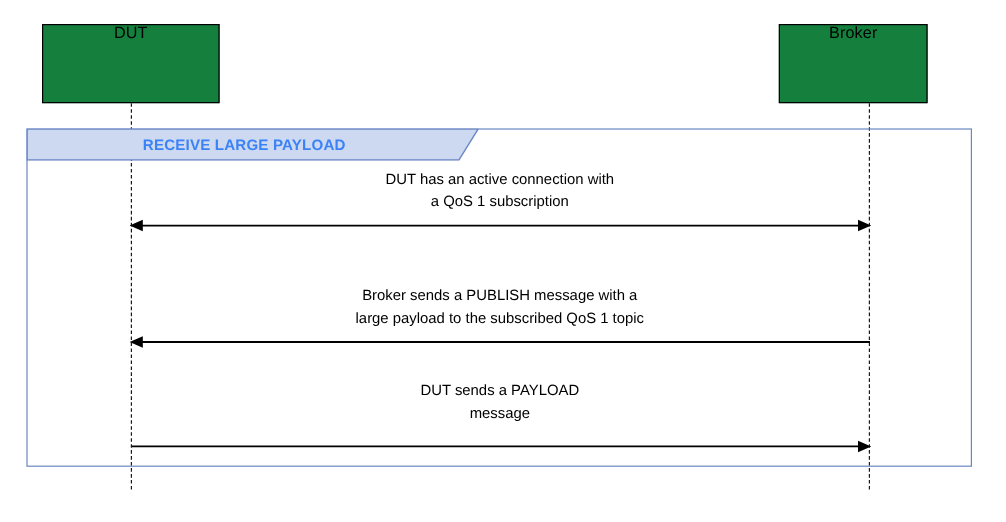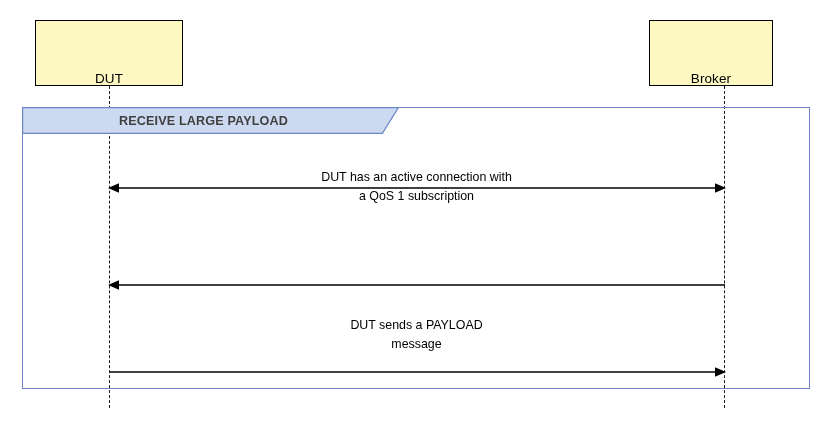--- a/index.html
+++ b/index.html
@@ -16,24 +16,24 @@
     position: relative;
     width: 838px;
     height: 435px;
     background: #ffffff;
     overflow: hidden;
   }
   
   .participant {
     position: absolute;
     box-sizing: border-box;
-    background: #fef9c3;
+    background: #15803d;
     border: 1.6px solid #000000;
     display: flex;
-    align-items: flex-end;
+    align-items: flex-start;
     justify-content: center;
   }
   .participant .plabel {
     font-size: 13.5px;
     color: #000000;
     line-height: 1;
     letter-spacing: 0.1px;
   }
   
   .lifeline {
@@ -59,21 +59,21 @@
     position: absolute;
     left: 0;
     top: 0;
     width: 100%;
     height: 100%;
     display: flex;
     align-items: center;
     justify-content: center;
     font-size: 12.6px;
     font-weight: bold;
-    color: #404040;
+    color: #3b82f6;
     letter-spacing: 0.15px;
     padding-right: 14px;
     box-sizing: border-box;
   }
   
   .msg-label {
     position: absolute;
     text-align: center;
     font-size: 12.4px;
     color: #000000;
@@ -106,30 +106,32 @@
 
   <div class="frame" style="left:22px; top:107px; width:788px; height:282px;"></div>
 
   <div class="frame-tab" style="left:22px; top:107px; width:377px; height:27px;">
     <svg width="377" height="27" viewBox="0 0 377 27" aria-hidden="true">
       <polygon points="0.6,0.6 376.4,0.6 360.4,26.4 0.6,26.4" fill="#ccd9f0" stroke="#6b86c4" stroke-width="1.2" stroke-linejoin="miter"></polygon>
     </svg>
     <div class="tab-text">RECEIVE LARGE PAYLOAD</div>
   </div>
 
-  <div class="msg-label" style="left:116px; top:168px; width:601px;">DUT has an active connection with
+  <div class="msg-label" style="left:116px; top:140px; width:601px;">DUT has an active connection with
 a QoS 1 subscription</div>
   <div class="msg-arrow" style="left:105px; top:181px; width:624px; height:14px;">
     <svg width="624" height="14" viewBox="0 0 624 14" aria-hidden="true">
       <line x1="7" y1="7" x2="617" y2="7" stroke="#000000" stroke-width="1.5"></line>
       <polygon points="3,7 14,2.2 14,11.8" fill="#000000"></polygon>
       <polygon points="621,7 610,2.2 610,11.8" fill="#000000"></polygon>
     </svg>
   </div>
 
+  <div class="msg-label" style="left:116px; top:237px; width:601px;">Broker sends a PUBLISH message with a
+large payload to the subscribed QoS 1 topic</div>
   <div class="msg-arrow" style="left:105px; top:278px; width:624px; height:14px;">
     <svg width="624" height="14" viewBox="0 0 624 14" aria-hidden="true">
       <line x1="7" y1="7" x2="620" y2="7" stroke="#000000" stroke-width="1.5"></line>
       <polygon points="3,7 14,2.2 14,11.8" fill="#000000"></polygon>
     </svg>
   </div>
 
   <div class="msg-label" style="left:116px; top:316px; width:601px;">DUT sends a PAYLOAD
 message</div>
   <div class="msg-arrow" style="left:105px; top:365px; width:624px; height:14px;">

